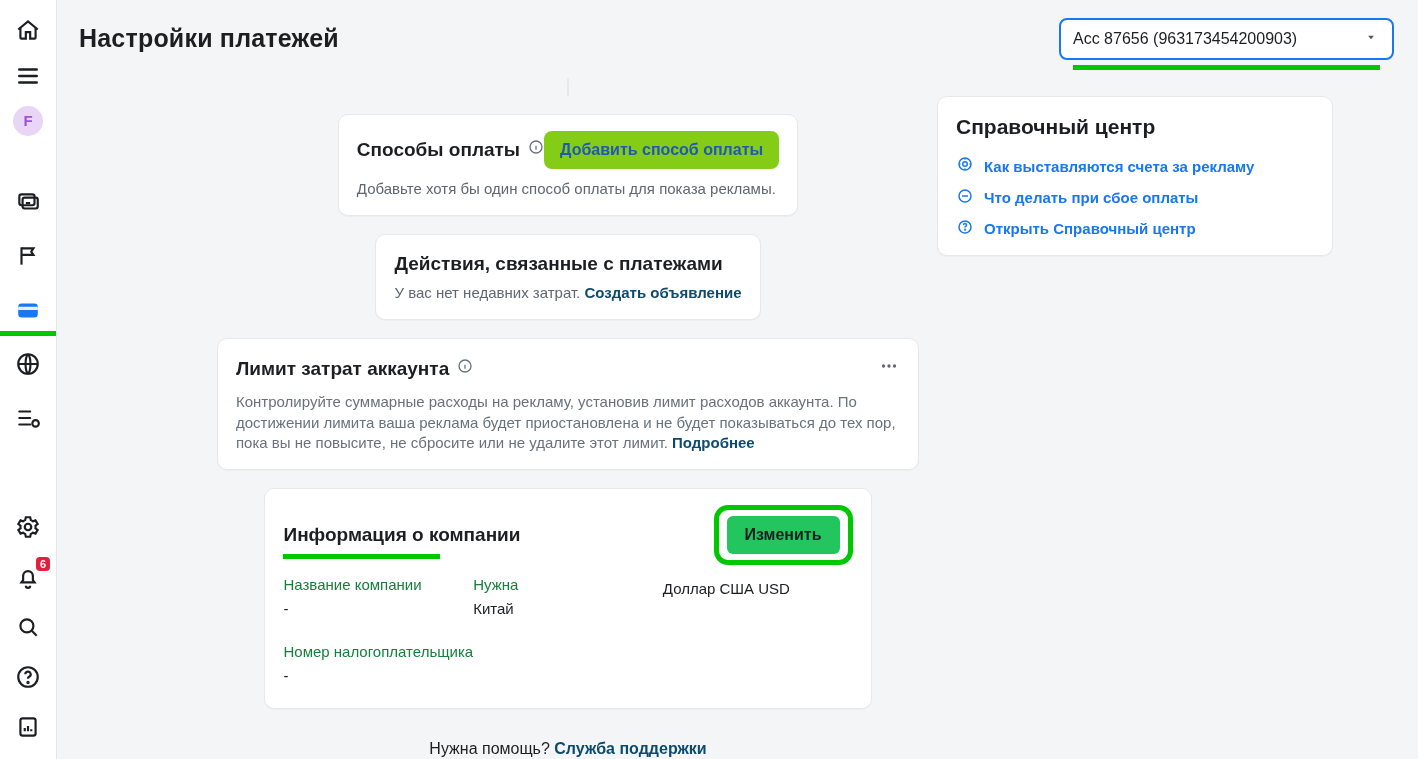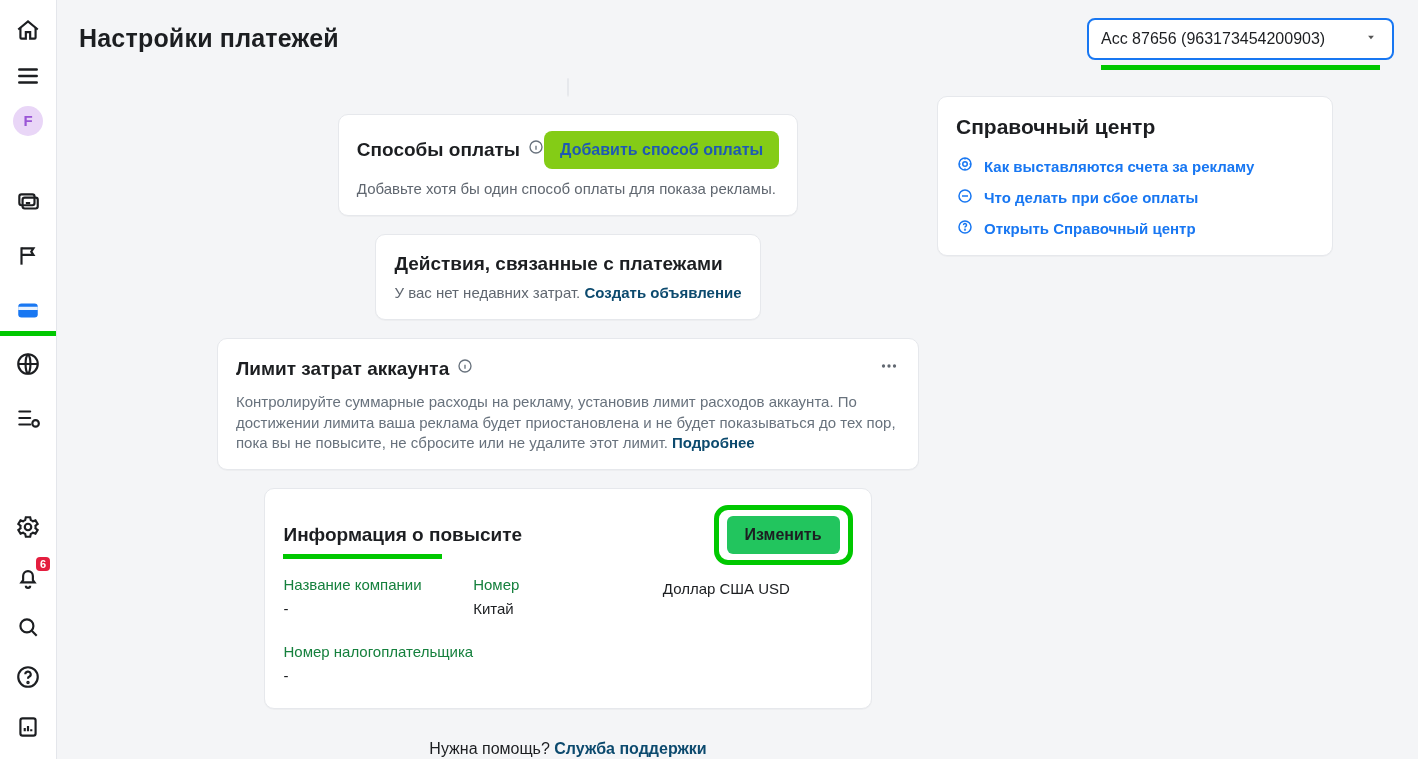--- a/index.html
+++ b/index.html
@@ -40,21 +40,21 @@
   }
   .header-row {
     display:flex; justify-content:space-between; align-items:center;
     padding: 18px 24px 0 22px;
     gap: 16px;
   }
   .page-title { font-size:25px; font-weight:700; letter-spacing:.2px; }
 
   .acct-dd {
     display:flex; align-items:center; justify-content:space-between;
-    width: 307px; height:42px;
+    width: 335px; height:42px;
     border:2px solid #1877f2; border-radius:8px;
     background:#fff; padding:0 14px 0 12px; font-size:16px;
     cursor:pointer; position:relative;
   }
   .acct-dd::after{
     content:""; position:absolute; left:12px; right:12px; bottom:-12px; height:5px; background:#00c800;
   }
   .dd-caret svg{ width:14px; height:14px; color:#555; }
 
   .content {
@@ -267,32 +267,32 @@
               </svg>
           </span>
         </div>
         <div class="desc">
           <span>Контролируйте суммарные расходы на рекламу, установив лимит расходов аккаунта. По достижении лимита ваша реклама будет приостановлена и не будет показываться до тех пор, пока вы не повысите, не сбросите или не удалите этот лимит. </span><a class="link spend-link">Подробнее</a>
         </div>
       </div>
 
       <div class="card" style="padding-bottom:22px;">
         <div class="card-head">
-          <div class="card-title hl-title">Информация о повысите</div>
+          <div class="card-title hl-title">Информация о компании</div>
           <span class="hl-box">
             <button class="btn-plain">Изменить</button>
           </span>
         </div>
         <div class="bizinfo-grid">
           <div>
             <div class="field-label">Название компании</div>
             <div class="field-val">-</div>
           </div>
           <div>
-            <div class="field-label">Номер</div>
+            <div class="field-label">Нужна</div>
             <div class="field-val">Китай</div>
           </div>
           <div>
             <div class="field-val">Доллар США USD</div>
           </div>
           <div>
             <div class="field-label">Номер налогоплательщика</div>
             <div class="field-val">-</div>
           </div>
         </div>

